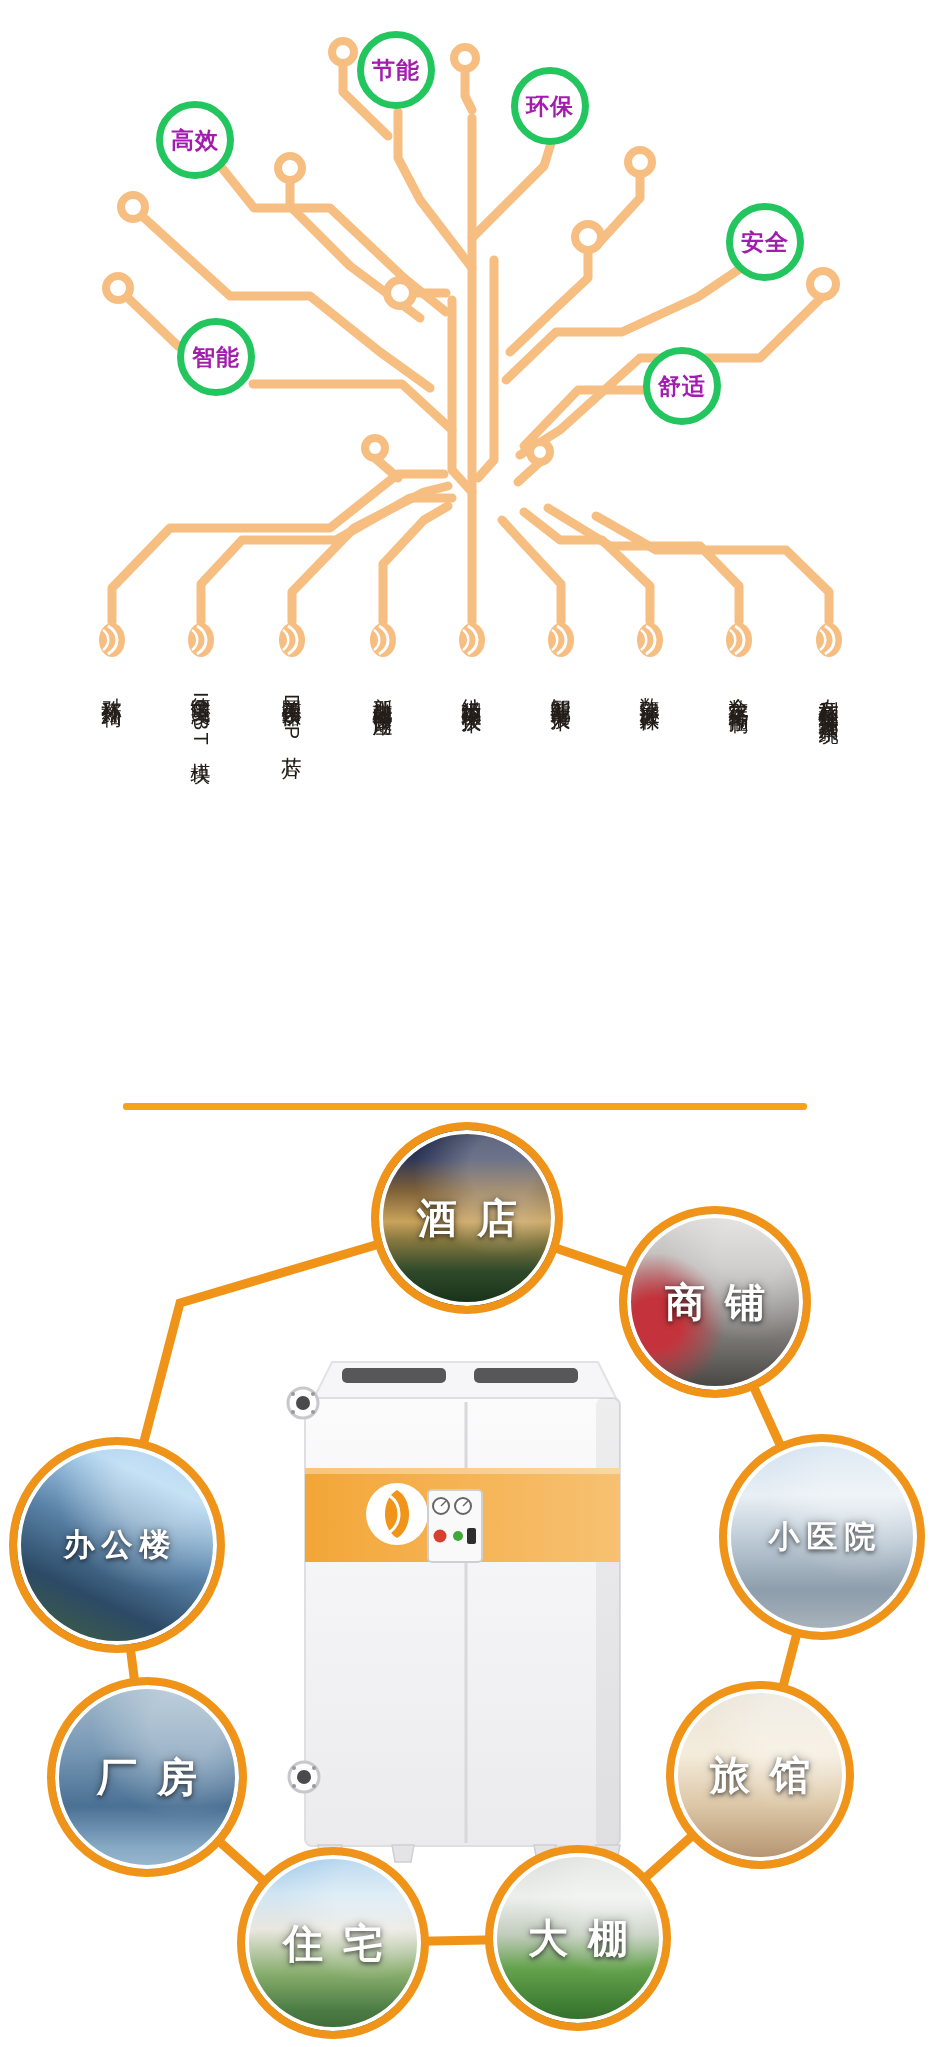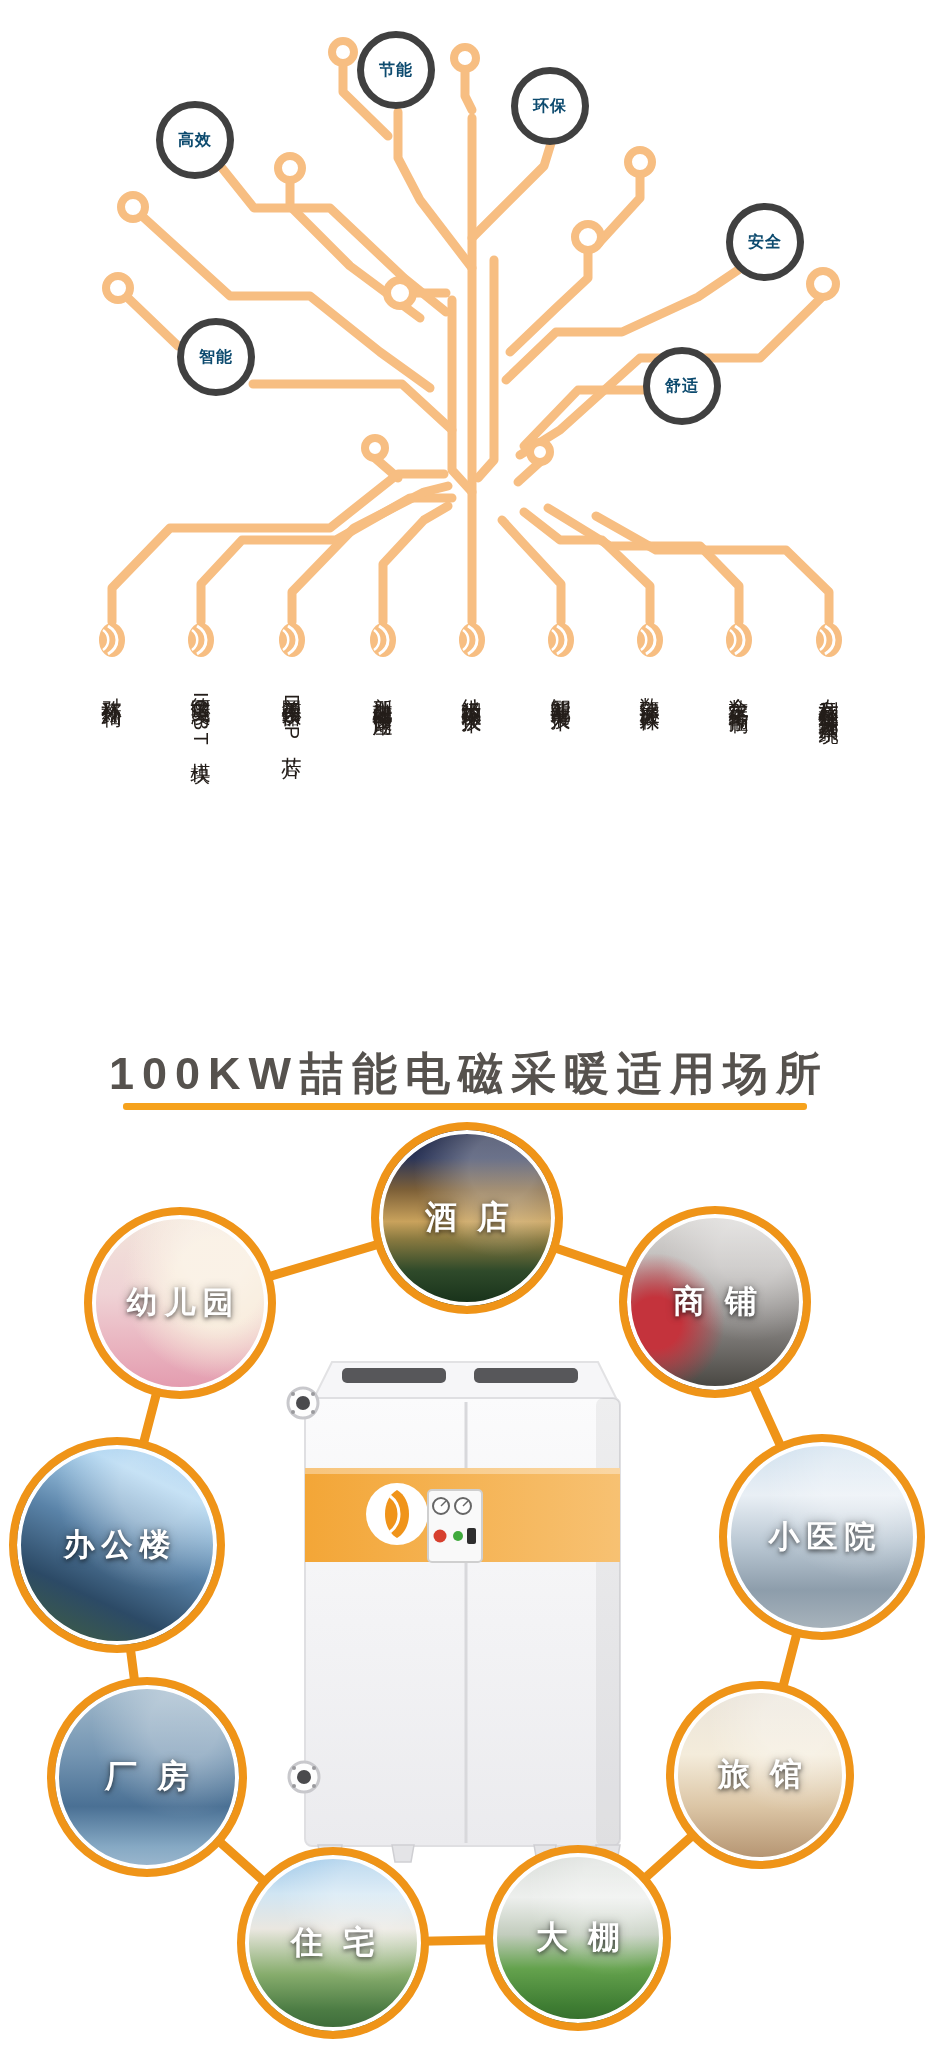--- a/index.html
+++ b/index.html
@@ -4,23 +4,23 @@
 <style>
   html,body{margin:0;padding:0;background:#ffffff;}
   #page{
     position:relative;width:930px;height:2047px;overflow:hidden;background:#ffffff;
     font-family:"Liberation Sans","DejaVu Sans",sans-serif;
   }
   #art{position:absolute;left:0;top:0;z-index:1;}
   
   .bubble{
     position:absolute;width:78px;height:78px;box-sizing:border-box;
-    border:7px solid #404040;border-radius:50%;background:#ffffff;
+    border:7px solid #22c55e;border-radius:50%;background:#ffffff;
     display:flex;align-items:center;justify-content:center;
-    font-size:16px;font-weight:bold;color:#0c4a6e;z-index:3;letter-spacing:1px;
+    font-size:23px;font-weight:bold;color:#a21caf;z-index:3;letter-spacing:1px;
   }
   
   .tech-label{
     position:absolute;top:682px;height:330px;width:26px;z-index:3;
     writing-mode:vertical-rl;text-orientation:mixed;
     font-size:20px;line-height:26px;letter-spacing:2px;color:#241e1a;
   }
   
   .title{
     position:absolute;left:0;top:1044px;width:930px;z-index:3;text-align:center;
@@ -38,21 +38,21 @@
   }
   .scene::after{
     content:"";position:absolute;inset:0;border-radius:50%;
     background:radial-gradient(circle at 70% 22%, rgba(255,255,255,.30) 0 18%, rgba(255,255,255,0) 48%);
   }
   .scene-label{
     position:relative;z-index:2;color:#ffffff;font-weight:bold;
     text-shadow:0 2px 4px rgba(0,0,0,.55), 0 0 10px rgba(0,0,0,.35);
     white-space:nowrap;
   }
-  .ls-wide .scene-label{font-size:32px;letter-spacing:20px;margin-right:-20px;}
+  .ls-wide .scene-label{font-size:40px;letter-spacing:20px;margin-right:-20px;}
   .ls-norm .scene-label{font-size:31px;letter-spacing:7px;margin-right:-7px;}
   
   .scene-hotel{background:
     linear-gradient(180deg,#1c2444 0%,#2b3558 16%,#7d6038 34%,#c9a25c 52%,#8a7a40 62%,#2f4a2a 80%,#163019 100%);}
   .scene-shop{background:
     radial-gradient(circle at 16% 62%, #c4333c 0 14%, rgba(196,51,60,0) 38%),
     linear-gradient(180deg,#dddbd9 0%,#bdbab8 30%,#8e8b89 58%,#46443f 100%);}
   .scene-kindergarten{background:
     radial-gradient(circle at 72% 38%, #f8ecdc 0 26%, rgba(248,236,220,0) 58%),
     linear-gradient(180deg,#f2e4da 0%,#efd2d5 45%,#e9b3bf 75%,#e39aae 100%);}
@@ -229,32 +229,28 @@
   <div class="tech-label" style="left:99px;">对称拓扑结构</div>
   <div class="tech-label" style="left:188px;">德国英飞凌IGBT模块</div>
   <div class="tech-label" style="left:279px;">美国德州仪器DSP芯片</div>
   <div class="tech-label" style="left:370px;">新型先进的硬件设计应用</div>
   <div class="tech-label" style="left:459px;">纳米级响应保护技术</div>
   <div class="tech-label" style="left:548px;">智能匹配调节技术</div>
   <div class="tech-label" style="left:637px;">数字滤波嵌入软件</div>
   <div class="tech-label" style="left:726px;">全数字采集传输控制</div>
   <div class="tech-label" style="left:816px;">专利核心控制软件先进控制系统</div>
 
-  <div class="title">100KW喆能电磁采暖适用场所</div>
   <div class="title-underline"></div>
 
   <div class="scene scene-hotel ls-wide" style="left:371px;top:1122px;width:192px;height:192px;">
       <span class="scene-label">酒店</span>
     </div>
   <div class="scene scene-shop ls-wide" style="left:619px;top:1206px;width:192px;height:192px;">
       <span class="scene-label">商铺</span>
     </div>
-  <div class="scene scene-kindergarten ls-norm" style="left:84px;top:1207px;width:192px;height:192px;">
-      <span class="scene-label">幼儿园</span>
-    </div>
   <div class="scene scene-hospital ls-norm" style="left:719px;top:1434px;width:206px;height:206px;">
       <span class="scene-label">小医院</span>
     </div>
   <div class="scene scene-office ls-norm" style="left:9px;top:1437px;width:216px;height:216px;">
       <span class="scene-label">办公楼</span>
     </div>
   <div class="scene scene-inn ls-wide" style="left:666px;top:1681px;width:188px;height:188px;">
       <span class="scene-label">旅馆</span>
     </div>
   <div class="scene scene-factory ls-wide" style="left:47px;top:1677px;width:200px;height:200px;">

